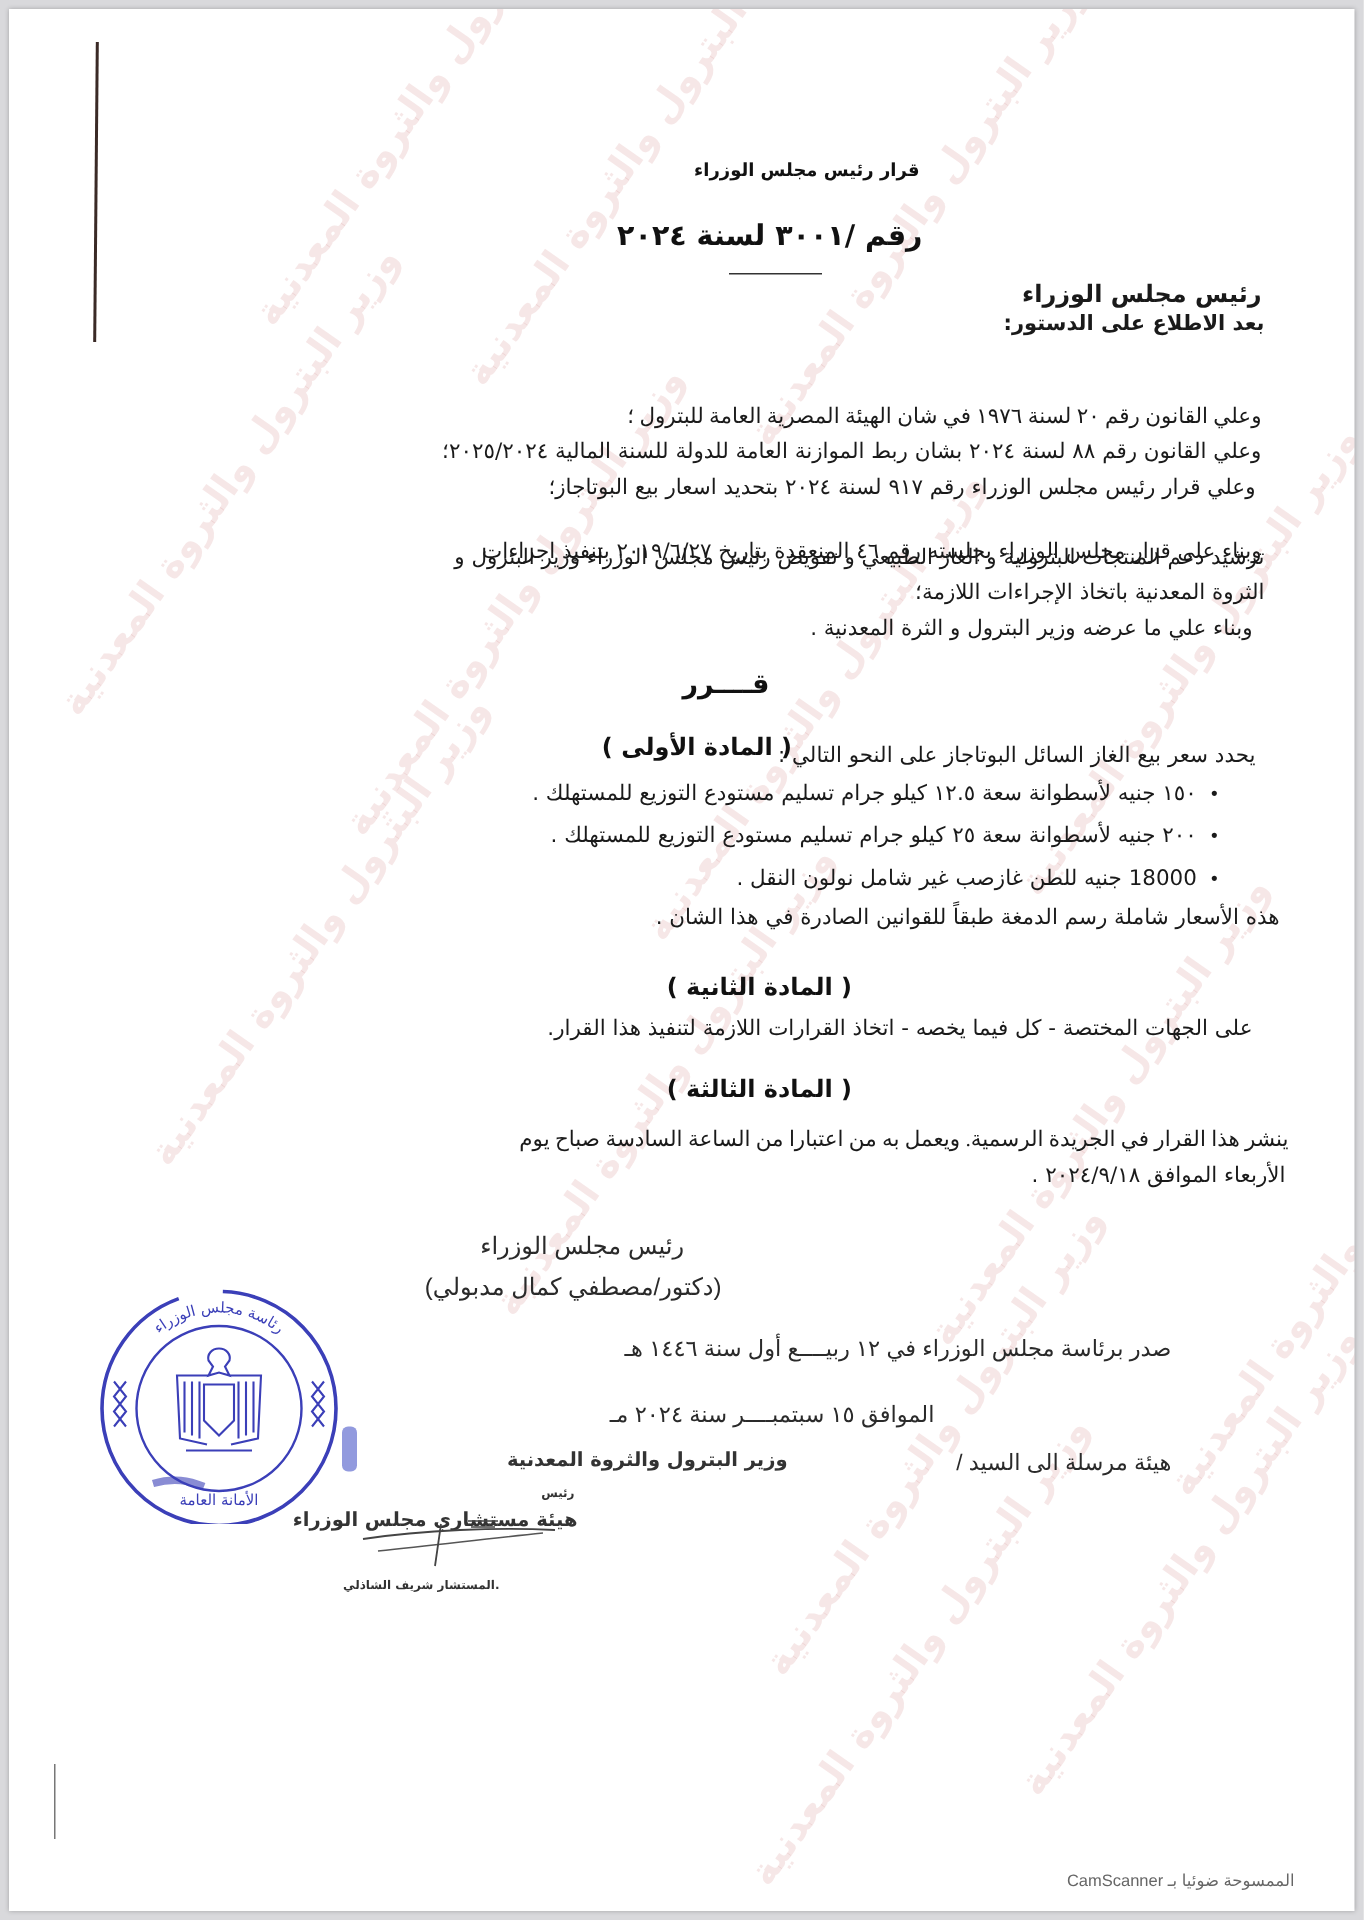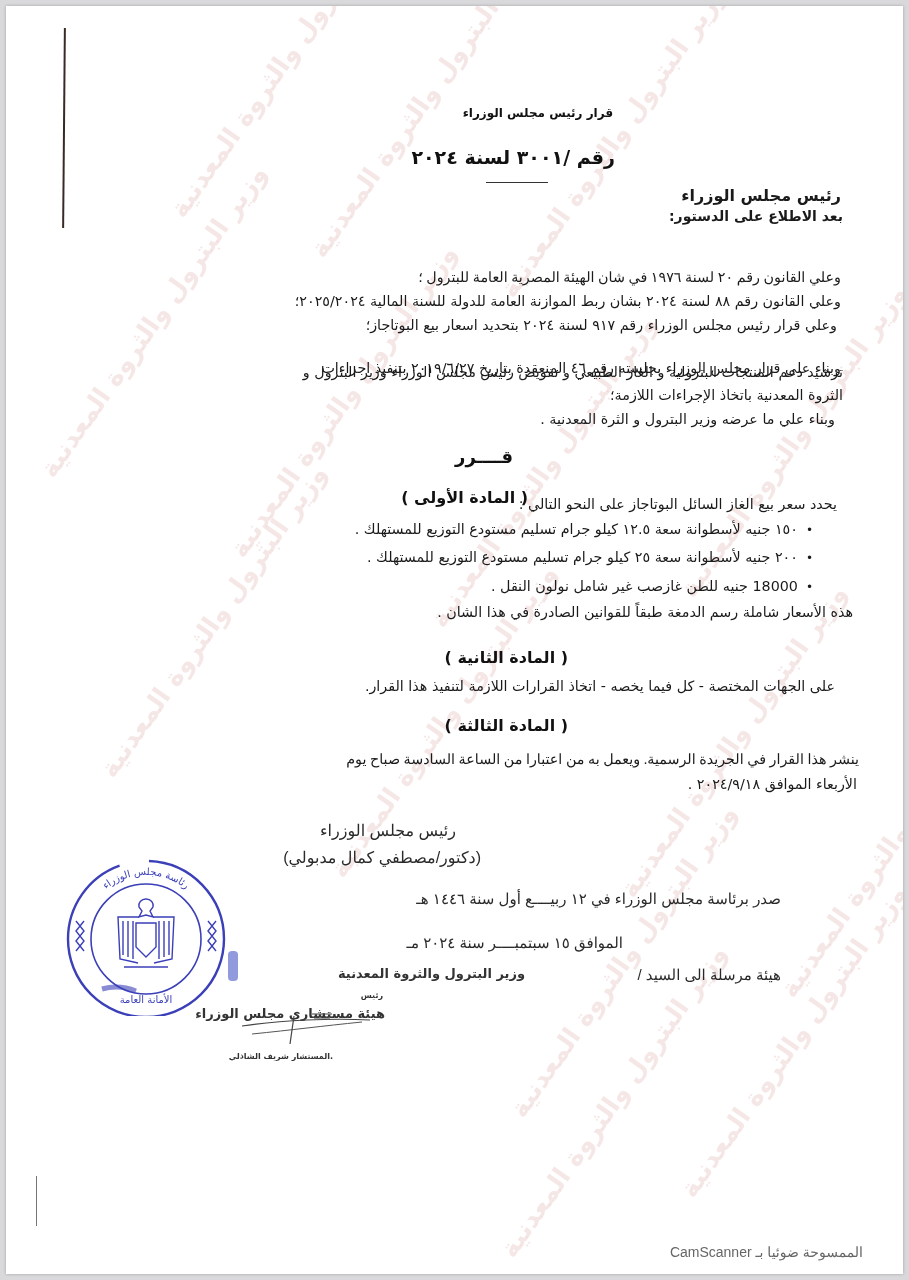--- a/index.html
+++ b/index.html
@@ -62,21 +62,21 @@
       position: absolute; height: 1px; background: #333;
     }
     .bullet::before { content: "•"; margin-left: 8px; font-size: 12px; }
     .stamp {
       position: absolute; left: 56px; top: 845px;
       width: 170px; height: 165px;
     }
     .scanner {
       position: absolute; right: 40px; bottom: 14px;
       font-family: "Liberation Sans", sans-serif;
-      font-size: 14px; color: #666; direction: rtl; margin-left: 28px;
+      font-size: 11px; color: #666; direction: rtl; margin-left: 28px;
     }
     .signature {
       position: absolute; left: 226px; top: 990px;
       width: 140px; height: 70px;
     }
   </style>
 </head>
 <body>
 
 <div class="page">

